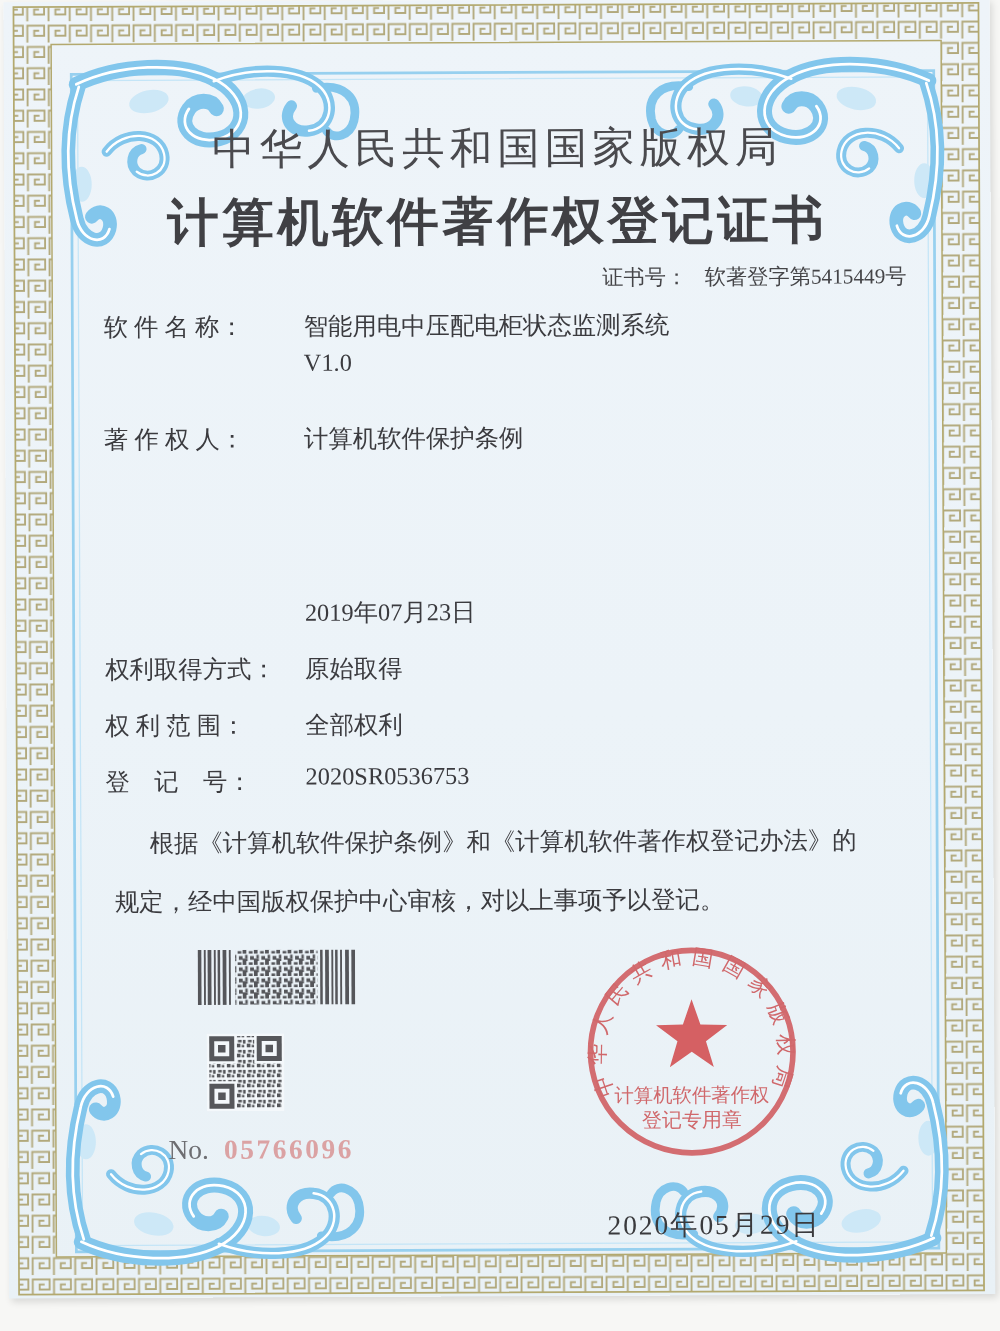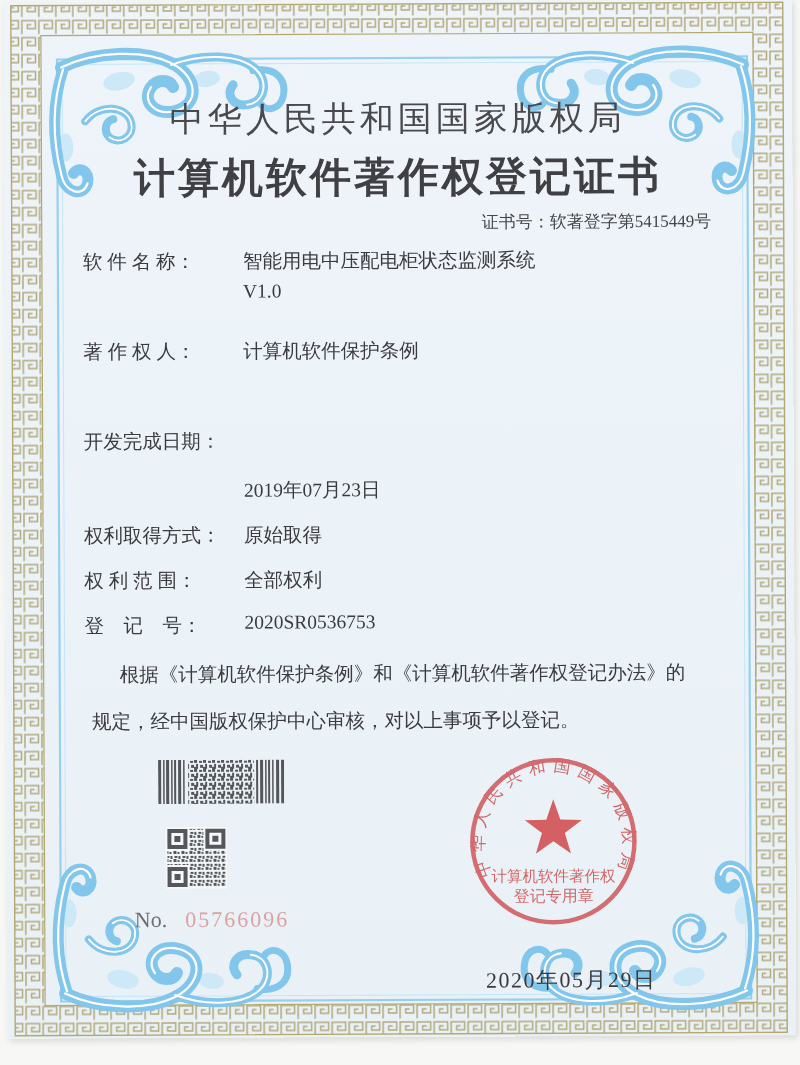--- a/index.html
+++ b/index.html
@@ -15,32 +15,32 @@
     background:linear-gradient(180deg,#eef4f9 0%,#ecf3f8 55%,#e9f1f6 100%);
     transform:rotate(-0.25deg);
     transform-origin:50% 50%;
     box-shadow:2px 3px 6px rgba(0,0,0,0.12);
   }
   .frame-svg{position:absolute;left:0;top:0;width:788px;height:1038px;}
   .txt{position:absolute;color:#3c3c3e;white-space:nowrap;}
   .issuer{top:96px;left:0;width:100%;text-align:center;font-size:34px;letter-spacing:4px;color:#4a4a4e;font-weight:500;}
   .cert-title{top:150px;left:0;width:100%;text-align:center;font-size:41px;font-weight:bold;letter-spacing:3px;color:#404044;}
   .certno{top:211px;left:478px;font-size:17px;color:#454548;}
-  .certno .cv{}
+  .certno .cv{margin-left:14px;}
   .row{position:absolute;left:0;width:100%;height:30px;}
   .row .lab{position:absolute;left:79px;font-size:19.5px;color:#3b3b3f;}
   .row .val{position:absolute;left:239px;font-size:19.5px;color:#3b3b3f;}
   .statement{position:absolute;left:86px;width:640px;font-size:19.5px;color:#3b3b3f;}
   .st1{top:660px;padding-left:28px;}
   .st2{top:707px;}
   .barcode{position:absolute;left:152px;top:759px;}
   .qr{position:absolute;left:159px;top:826px;}
   .serial{position:absolute;left:128px;top:906px;font-size:22px;}
   .serial .no{color:#6e6e72;}
-  .serial .num{color:#dba2a3;letter-spacing:2px;margin-left:18px;}
+  .serial .num{color:#dba2a3;letter-spacing:2px;margin-left:12px;font-weight:bold;}
   .seal{position:absolute;left:461px;top:756px;width:172px;height:172px;opacity:0.95;}
   .issue-date{position:absolute;left:479px;top:966px;font-size:22px;letter-spacing:1.5px;color:#3a3a3d;}
 </style>
 </head>
 <body>
 
 <div class="scan">
   <div class="paper">
 
     <svg class="frame-svg" viewBox="0 0 788 1038" aria-hidden="true">
@@ -88,21 +88,20 @@
       <span class="val">智能用电中压配电柜状态监测系统</span>
     </div>
     <div class="row" style="top:280px">
       <span class="val">V1.0</span>
     </div>
     <div class="row" style="top:337px">
       <span class="lab">著 作 权 人：</span>
       <span class="val">计算机软件保护条例</span>
     </div>
     <div class="row" style="top:427px">
-      <span class="lab">开发完成日期：</span>
     </div>
     <div class="row" style="top:476px">
       <span class="val">2019年07月23日</span>
     </div>
     <div class="row" style="top:521px">
       <span class="lab">权利取得方式：</span>
       <span class="val">原始取得</span>
     </div>
     <div class="row" style="top:566px">
       <span class="lab">权 利 范 围：</span>

